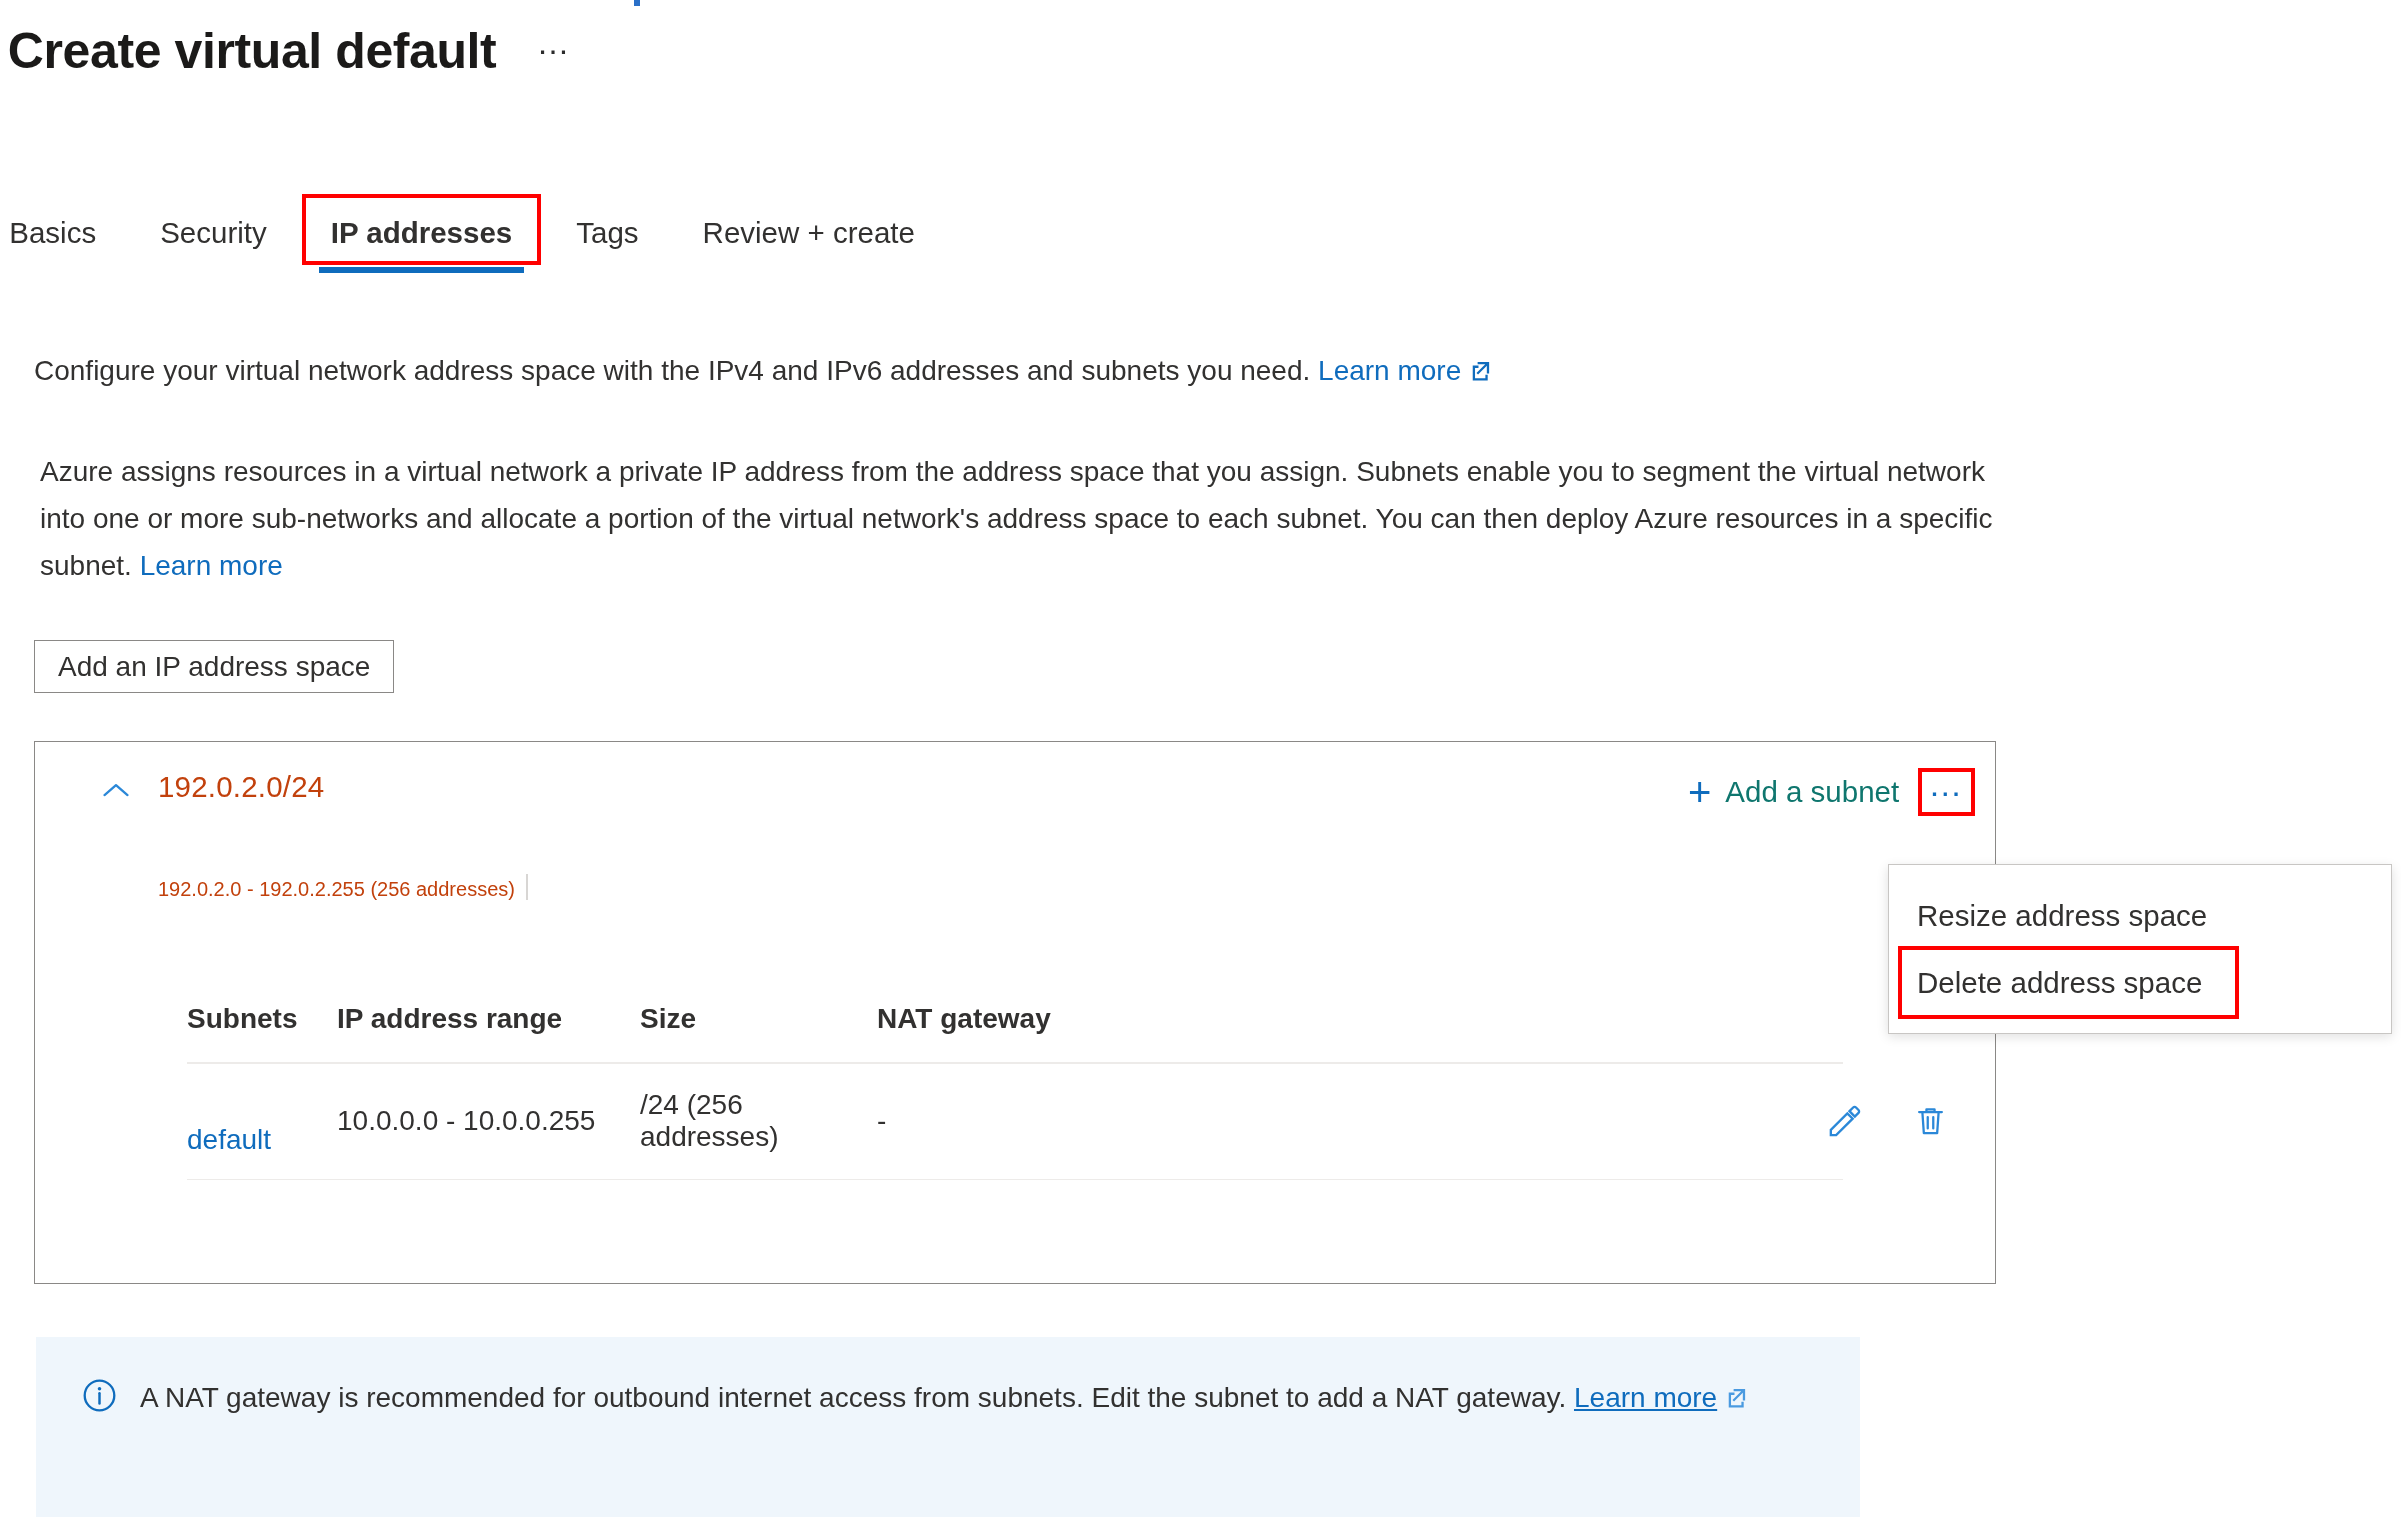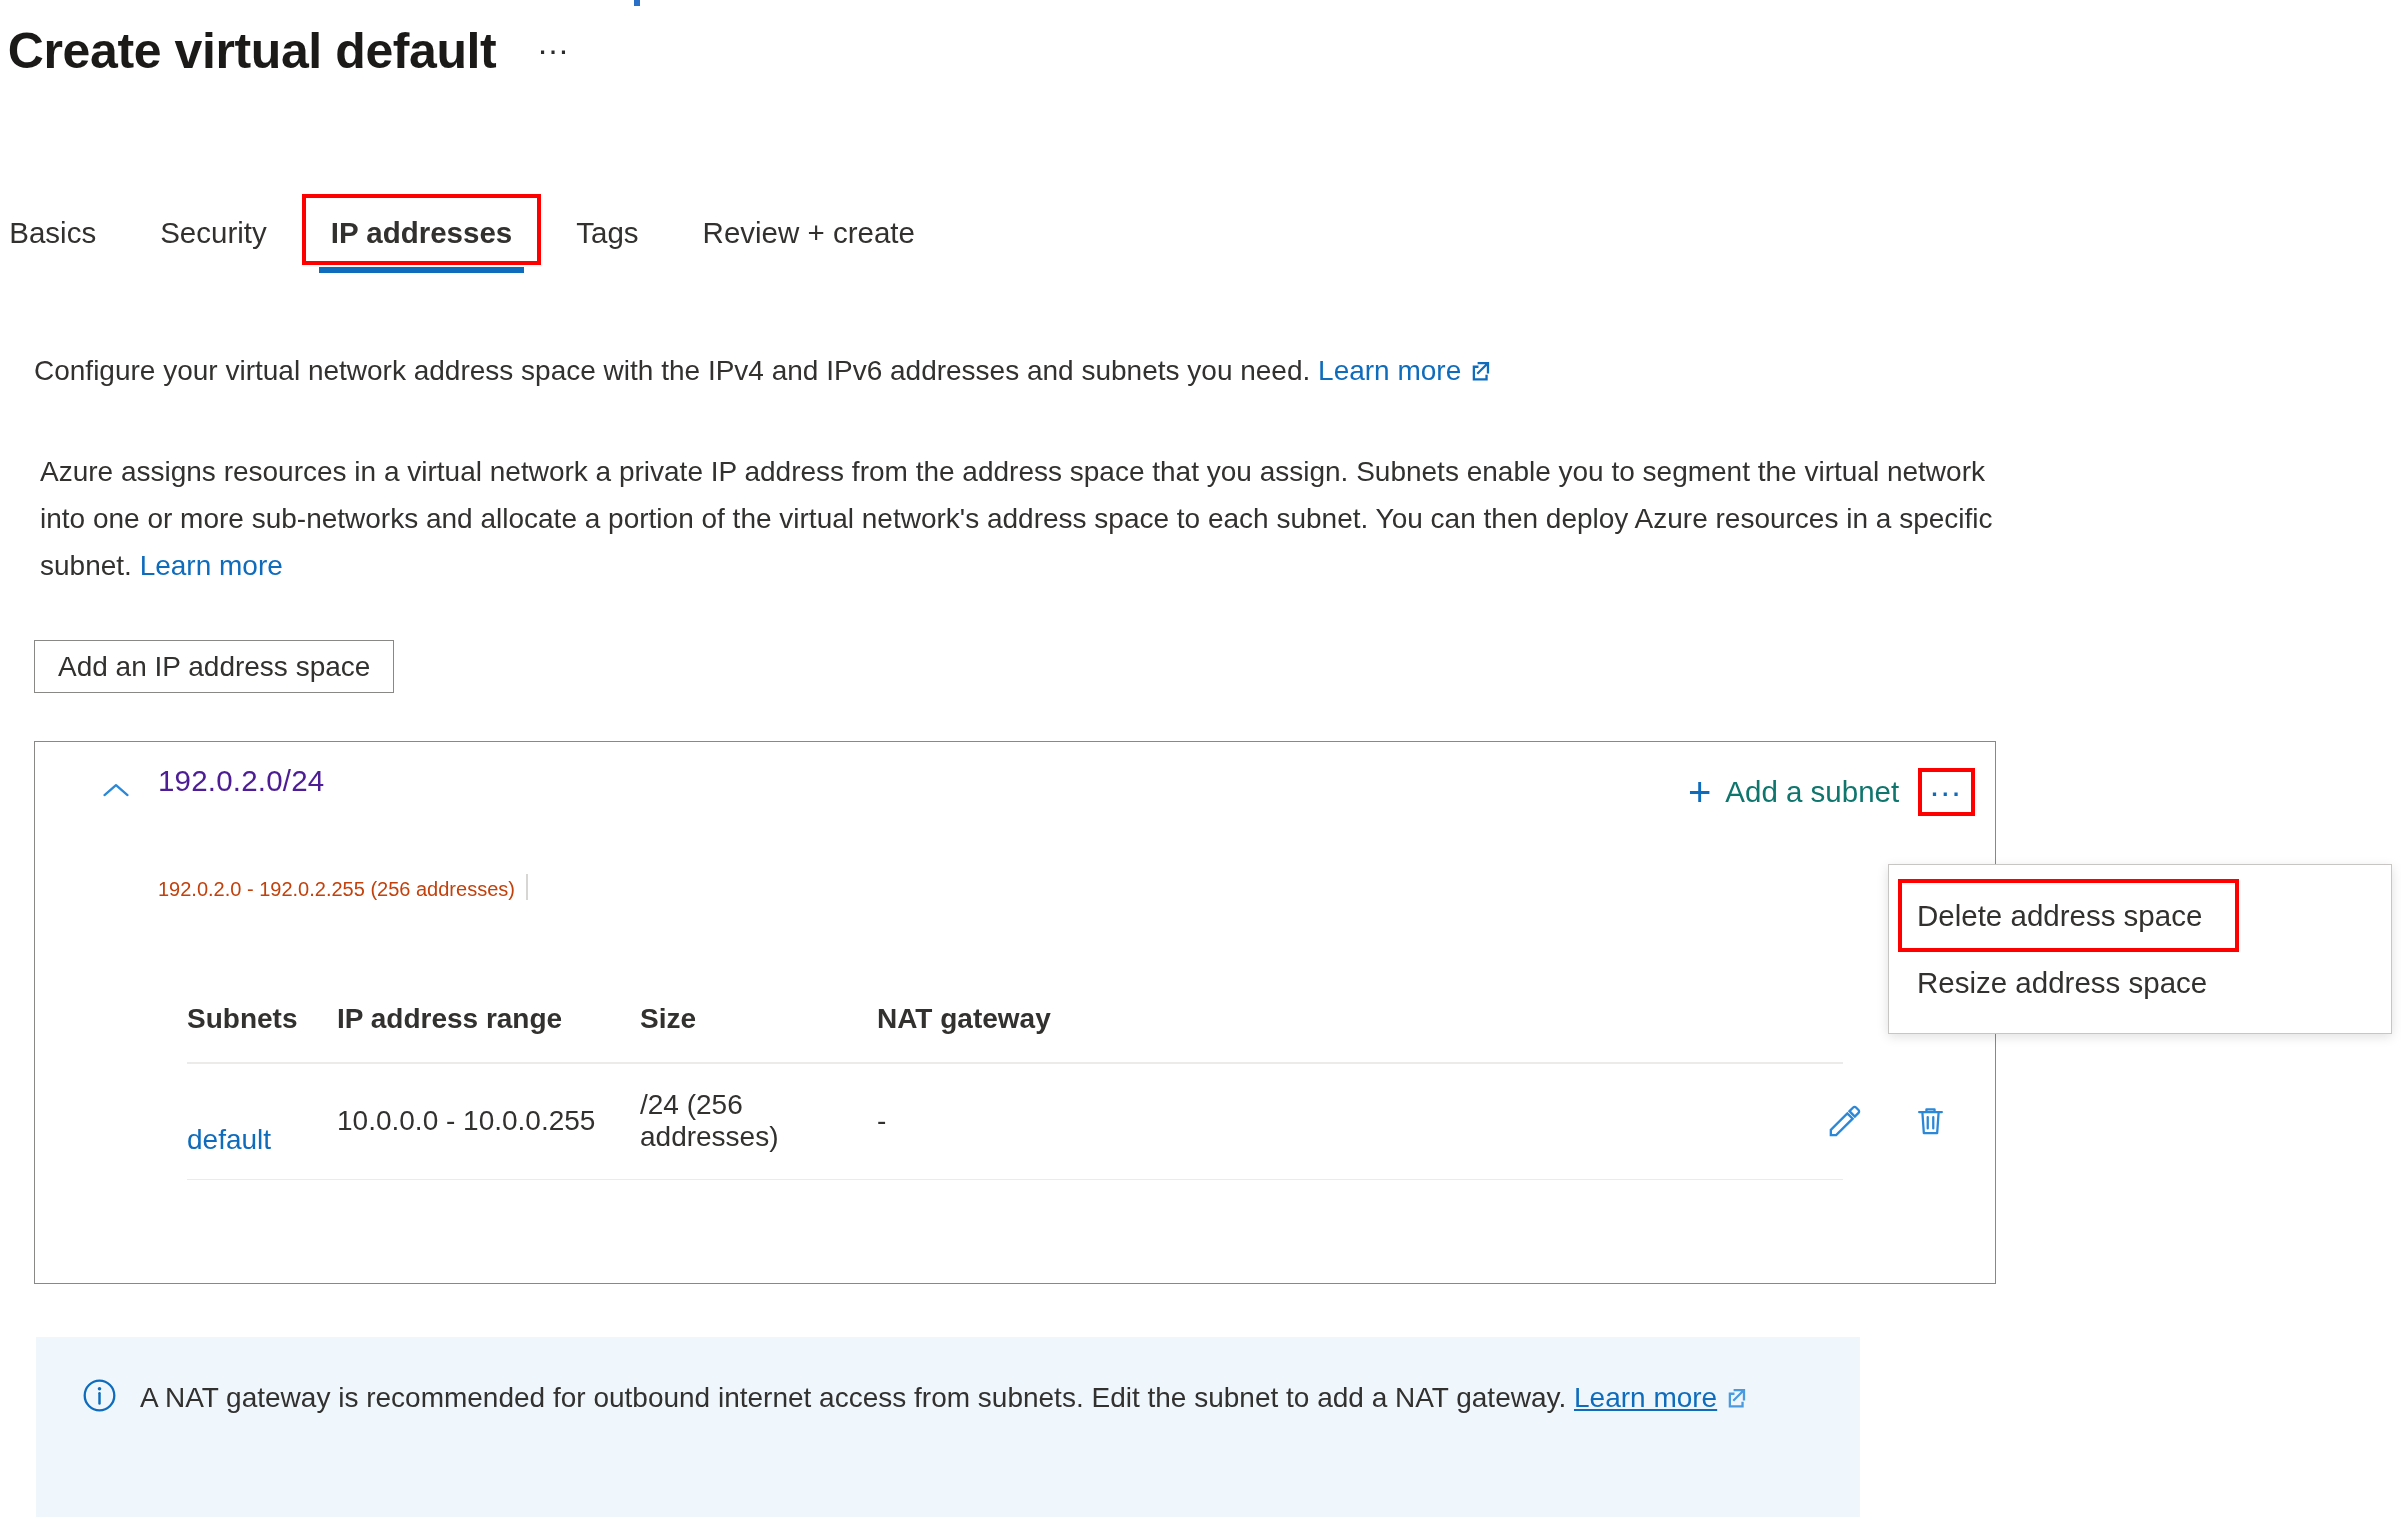--- a/index.html
+++ b/index.html
@@ -153,23 +153,23 @@
     position: absolute;
     left: 68px;
     top: 40px;
     width: 26px;
     height: 15.5px;
     cursor: pointer;
   }
   .space-cidr {
     position: absolute;
     left: 123px;
-    top: 22px;
+    top: 28px;
     font-size: 29.5px;
-    color: #4c1d95;
+    color: #c2410c;
     letter-spacing: 0.2px;
   }
   .head-actions {
     position: absolute;
     right: 20px;
     top: 26px;
     display: flex;
     align-items: center;
     gap: 11px;
   }
@@ -460,25 +460,25 @@
         </span>
       </div>
     </div>
 
     <div class="row-divider"></div>
   </div>
 </div>
 
 <div class="ctx-menu">
   <div class="ctx-item">
+    <span>Resize address space</span>
+  </div>
+  <div class="ctx-item">
     <span>Delete address space</span>
     <span class="red-box"></span>
-  </div>
-  <div class="ctx-item">
-    <span>Resize address space</span>
   </div>
 </div>
 
 <div class="info-banner">
   <div class="info-inner">
     <span class="info-icon">
       <svg width="37" height="37" viewBox="0 0 24 24">
           <circle cx="12" cy="12" r="9.6" fill="none" stroke="#0f6cbd" stroke-width="1.5"></circle>
           <circle cx="12" cy="7.6" r="1.15" fill="#0f6cbd"></circle>
           <path d="M12 10.6v6.6" stroke="#0f6cbd" stroke-width="1.6" stroke-linecap="round"></path>

